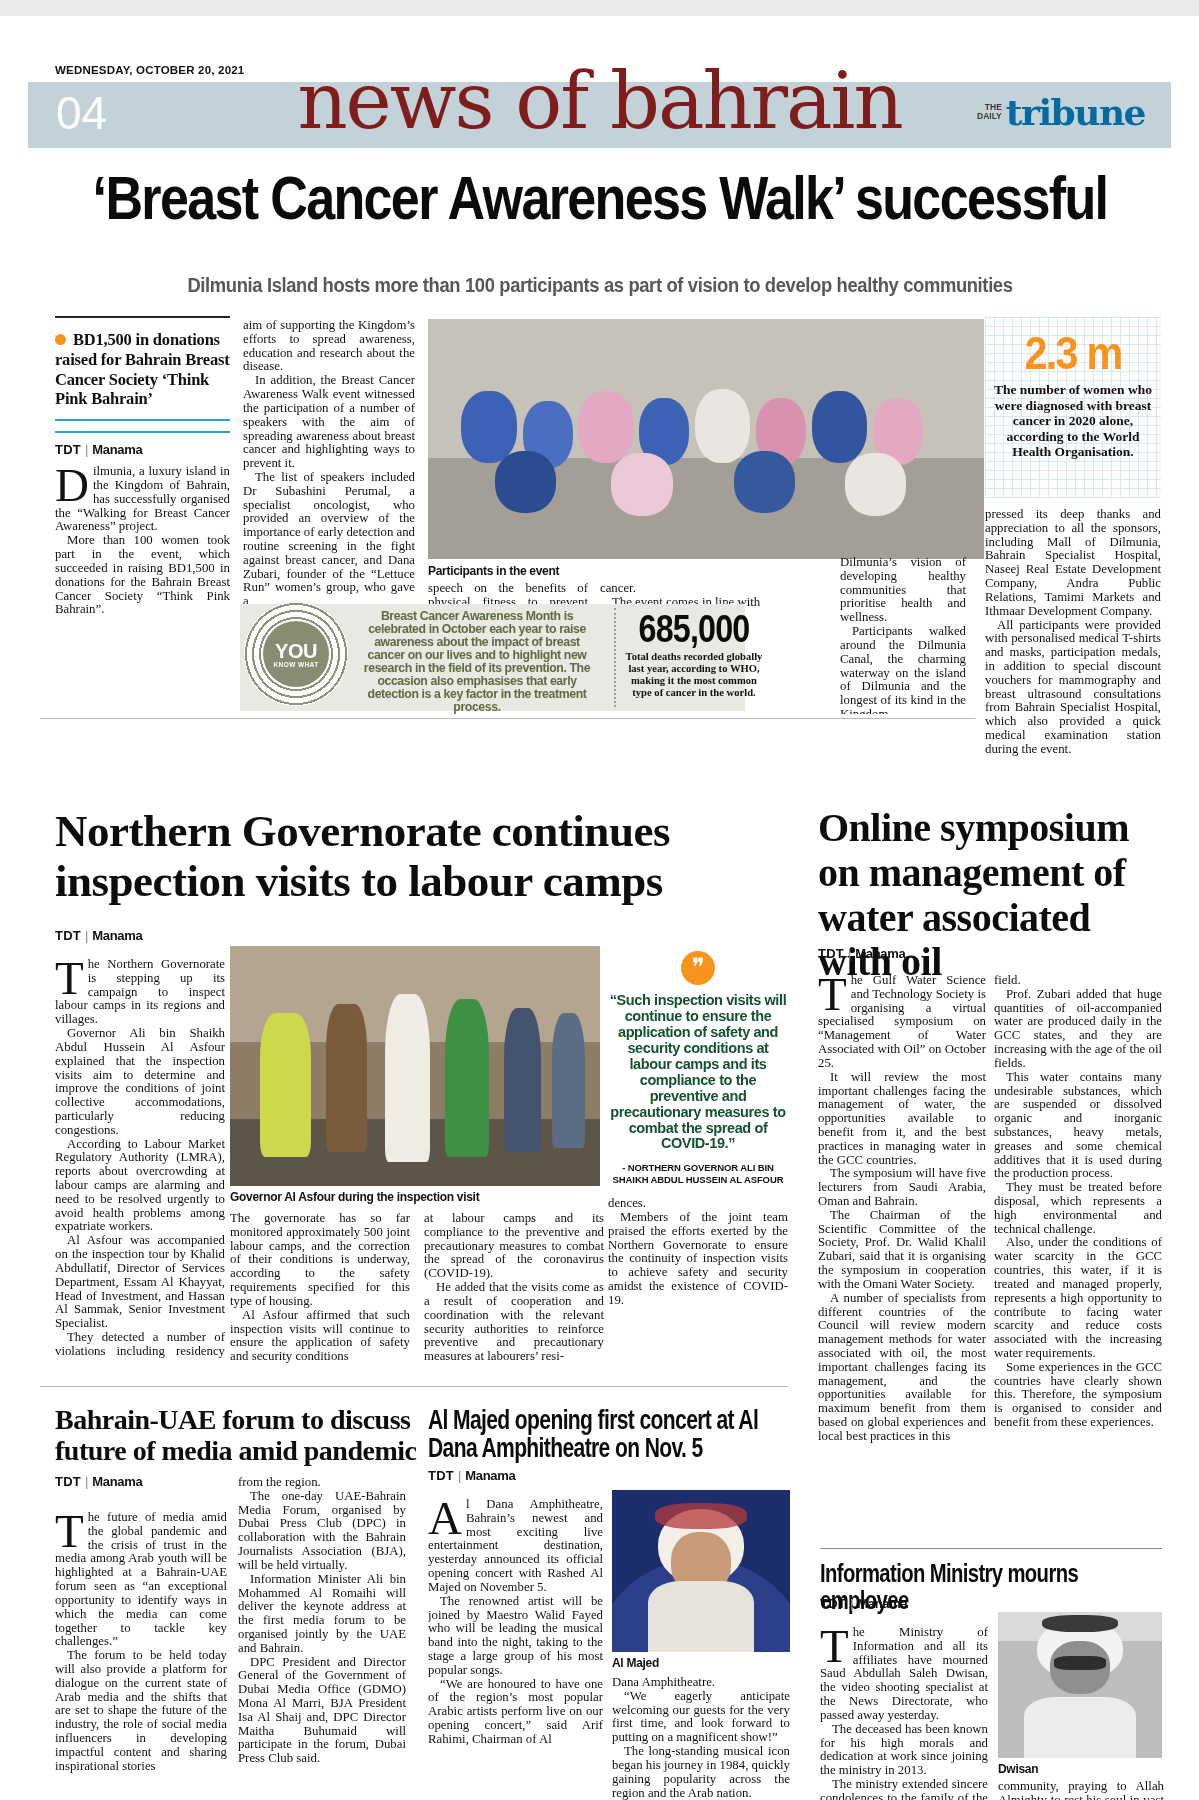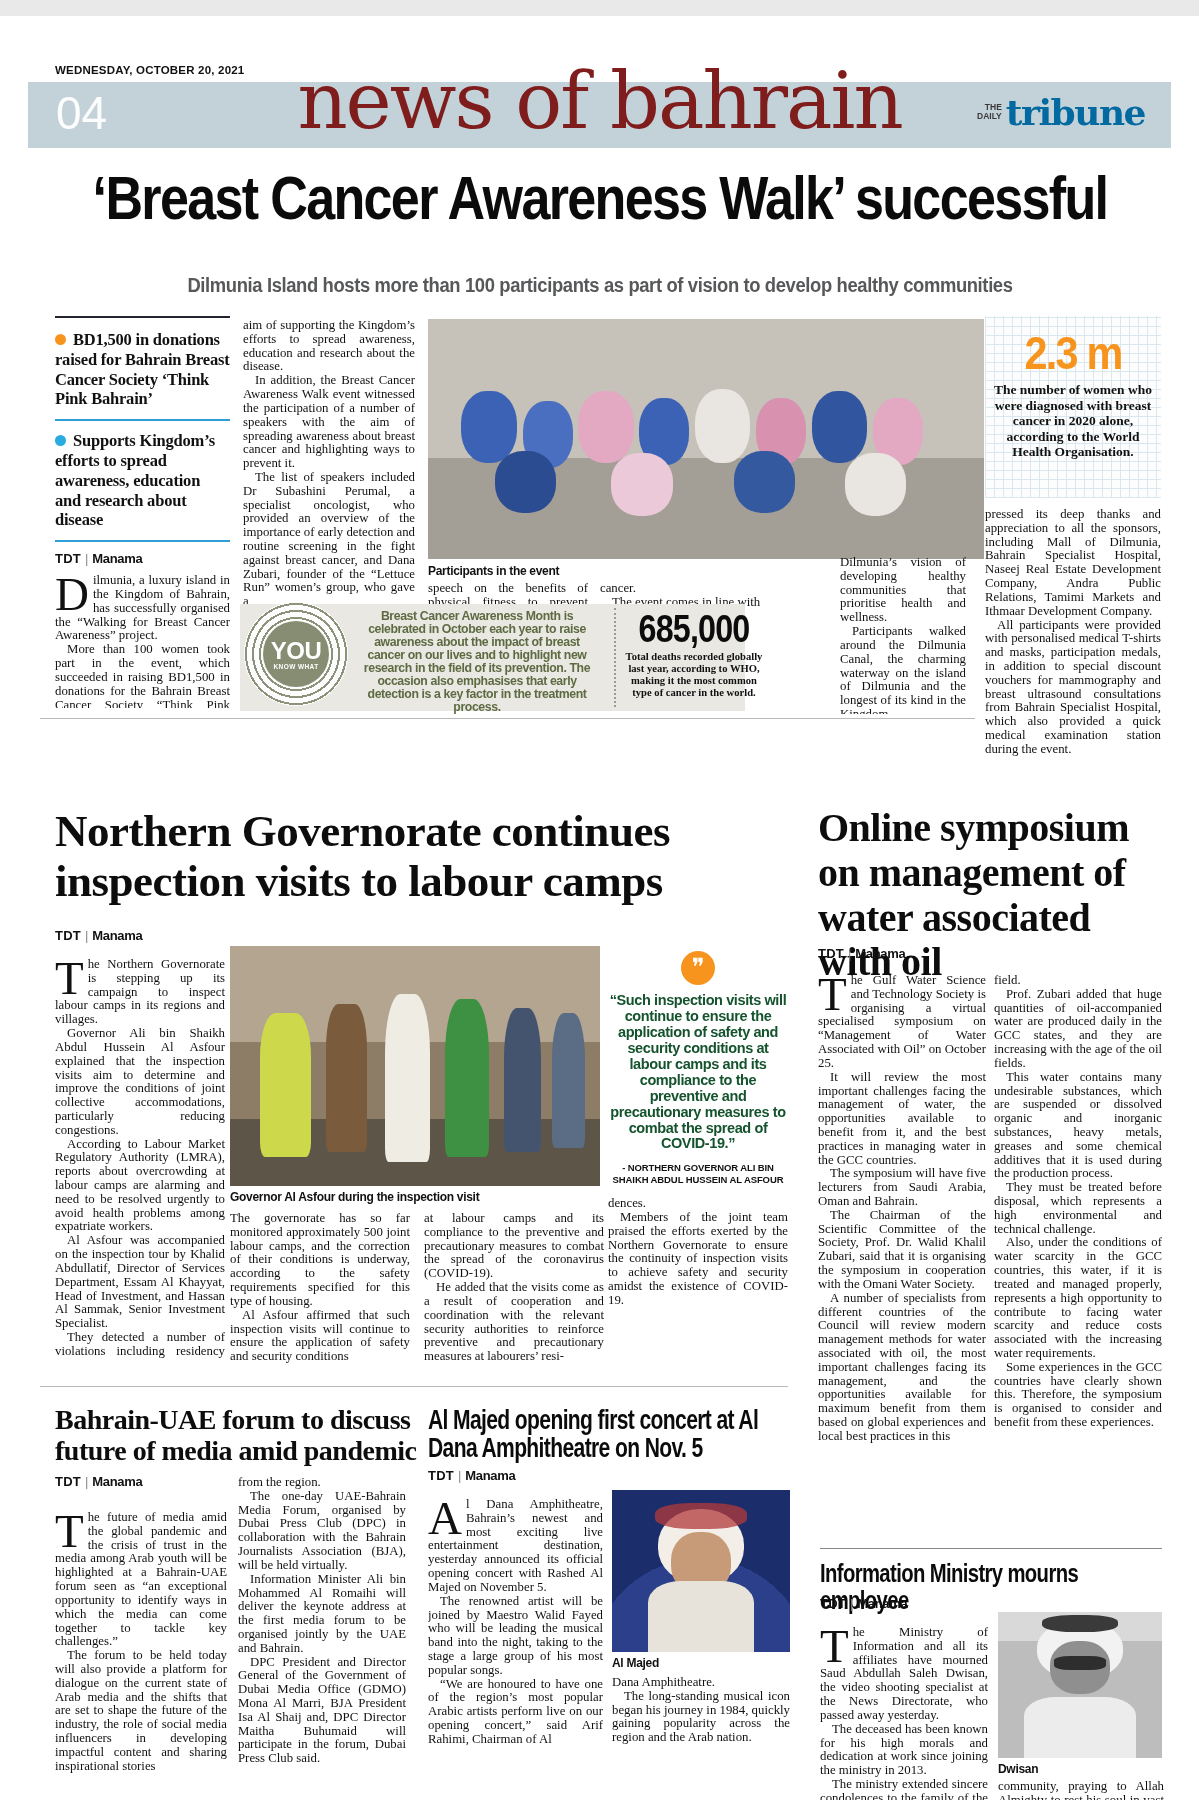--- a/index.html
+++ b/index.html
@@ -65,21 +65,21 @@
       color:#f7941d;letter-spacing:-2px;margin-top:10px;transform:scaleX(.9);}
   .stat23-cap{font-family:"Liberation Serif",serif;font-weight:700;font-size:13.5px;
       line-height:1.15;padding:2px 8px 0 8px;}
   .knowbox{position:absolute;left:240px;top:588px;width:505px;height:107px;background:#e9e8e3;}
   .know-circle{position:absolute;left:4px;top:-2px;width:104px;height:104px;border-radius:50%;
       background:repeating-radial-gradient(circle at 50% 50%,#8d937a 0 2px,#fdfdfd 2px 7px);
       display:flex;align-items:center;justify-content:center;}
   .know-inner{width:66px;height:66px;border-radius:50%;background:#878d72;color:#fff;
       display:flex;flex-direction:column;align-items:center;justify-content:center;
       font-family:"Liberation Sans",sans-serif;}
-  .know-big{font-weight:700;font-size:24px;letter-spacing:-.5px;line-height:1;}
+  .know-big{font-weight:700;font-size:20px;letter-spacing:-.5px;line-height:1;}
   .know-small{font-weight:700;font-size:6.5px;letter-spacing:.4px;}
   .know-text{position:absolute;left:122px;top:6px;width:230px;text-align:center;
       font-family:"Liberation Sans",sans-serif;font-weight:700;font-size:12.3px;
       line-height:1.06;letter-spacing:-.4px;color:#5e6b42;}
   .stat685{position:absolute;left:374px;top:4px;width:144px;height:99px;
       border-left:2px dotted #9a9a94;padding-left:6px;text-align:center;}
   .stat685-num{font-family:"Liberation Sans",sans-serif;font-weight:700;font-size:38px;
       letter-spacing:-1px;transform:scaleX(.85);white-space:nowrap;color:#0c0c0c;}
   .stat685-cap{font-family:"Liberation Serif",serif;font-weight:700;font-size:10.6px;
       line-height:1.12;}
@@ -113,23 +113,20 @@
 
   <h1 class="h-main">‘Breast Cancer Awareness Walk’ successful</h1>
   <div class="subhead">Dilmunia Island hosts more than 100 participants as part of vision to develop healthy communities</div>
 
   <div class="col" style="left:55px;top:300px;width:175px;height:392px;">
     <div class="rule-dark"></div>
     <div class="bullet">
       <span class="dot orange"></span><span>BD1,500 in donations raised for Bahrain Breast Cancer Society ‘Think Pink Bahrain’</span>
     </div>
     <div class="rule-blue"></div>
-    <div class="bullet">
-      <span class="dot blue"></span><span>Supports Kingdom’s efforts to spread awareness, education and research about disease</span>
-    </div>
     <div class="rule-blue"></div>
     <div class="byline"><b>TDT</b><span class="sep">|</span><span class="city">Manama</span></div>
     <p><span class="dc">D</span><span>ilmunia, a luxury island in the Kingdom of Bahrain, has successfully organised the “Walking for Breast Cancer Awareness” project.</span></p>
     <p>More than 100 women took part in the event, which succeeded in raising BD1,500 in donations for the Bahrain Breast Cancer Society “Think Pink Bahrain”.</p>
 
   </div>
 
   <div class="col" style="left:243px;top:303px;width:172px;height:286px;">
     <p>aim of supporting the Kingdom’s efforts to spread awareness, education and research about the disease.</p>
     <p>In addition, the Breast Cancer Awareness Walk event witnessed the participation of a number of speakers with the aim of spreading awareness about breast cancer and highlighting ways to prevent it.</p>
@@ -276,20 +273,21 @@
   <div class="photo" style="left:612px;top:1474px;width:178px;height:162px;background:
        radial-gradient(circle at 50% 110%,#2b3f8a 0 55%,#1c2d6b 55% 100%),#1c2d6b;">
     <div class="blob" style="left:26%;top:12%;width:48%;height:46%;background:#f3efe8;border-radius:48%;"></div>
     <div class="blob" style="left:33%;top:26%;width:34%;height:38%;background:#c79b77;border-radius:45%;"></div>
     <div class="blob" style="left:20%;top:56%;width:60%;height:44%;background:#e8e3da;border-radius:30% 30% 0 0;"></div>
     <div class="blob" style="left:24%;top:8%;width:52%;height:16%;background:#b23a3a;border-radius:40%;opacity:.75;"></div>
   </div>
   <div class="caption" style="left:612px;top:1640px;">Al Majed</div>
   <div class="col" style="left:612px;top:1660px;width:178px;height:135px;">
     <p>Dana Amphitheatre.</p>
+    <p>“We eagerly anticipate welcoming our guests for the very first time, and look forward to putting on a magnificent show!”</p>
     <p>The long-standing musical icon began his journey in 1984, quickly gaining popularity across the region and the Arab nation.</p>
   </div>
 
   <div class="hr" style="left:820px;top:1532px;width:342px;border-color:#888;"></div>
   <h3 class="h-cond abs" style="left:820px;top:1544px;width:450px;font-size:26px;">Information Ministry mourns employee</h3>
   <div class="byline abs" style="left:820px;top:1580px;"><b>TDT</b><span class="sep">|</span><span class="city">Manama</span></div>
   <div class="col" style="left:820px;top:1610px;width:168px;height:190px;">
     <p><span class="dc">T</span><span>he Ministry of Information and all its affiliates have mourned Saud Abdullah Saleh Dwisan, the video shooting specialist at the News Directorate, who passed away yesterday.</span></p>
     <p>The deceased has been known for his high morals and dedication at work since joining the ministry in 2013.</p>
     <p>The ministry extended sincere condolences to the family of the deceased and the media</p>

